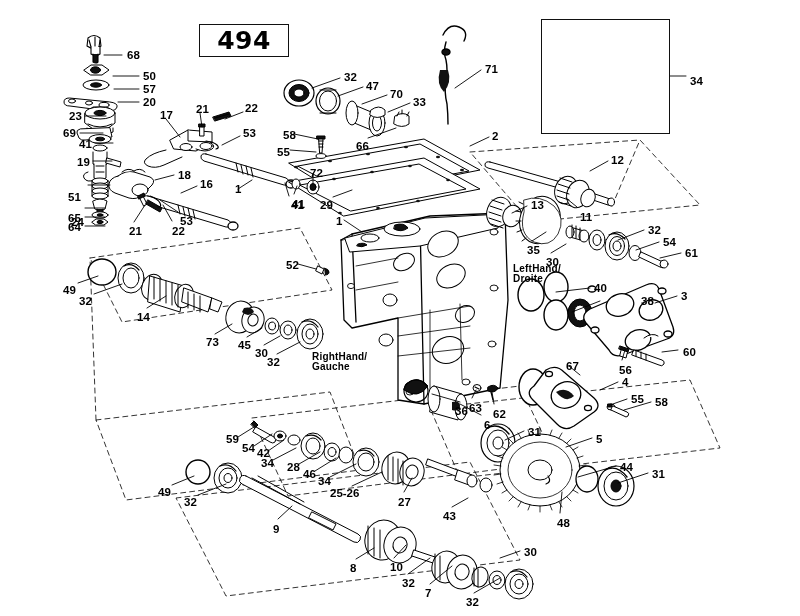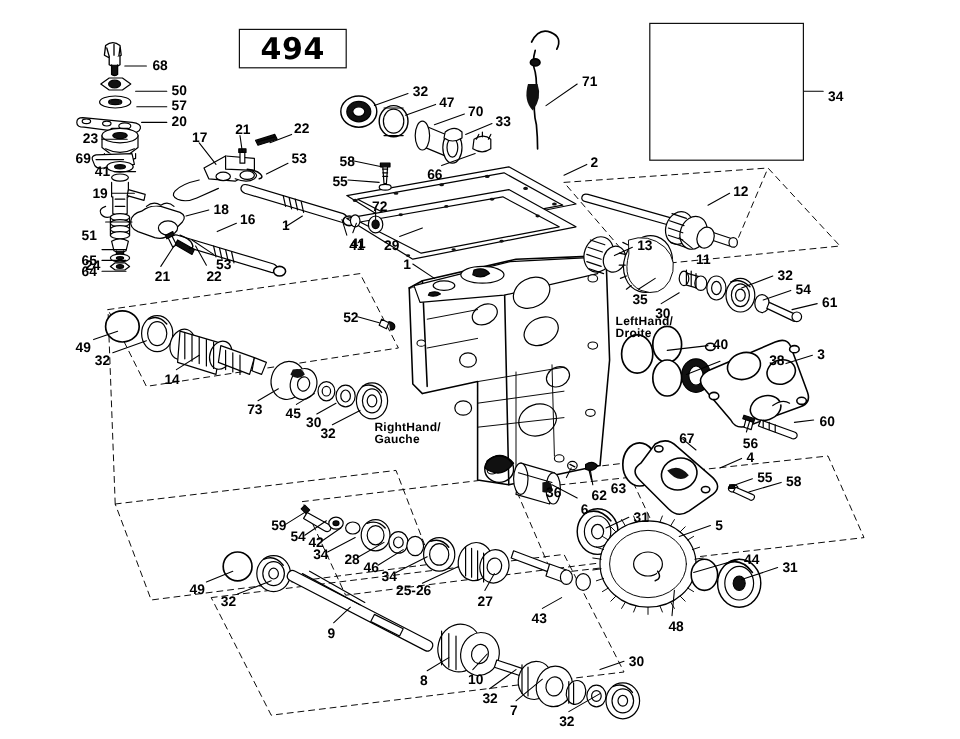--- a/index.html
+++ b/index.html
@@ -758,21 +758,21 @@
       <div class="cal" style="left: 242px; top: 443px;">54</div>
       <div class="cal" style="left: 257px; top: 448px;">42</div>
       <div class="cal" style="left: 261px; top: 458px;">34</div>
       <div class="cal" style="left: 287px; top: 462px;">28</div>
       <div class="cal" style="left: 303px; top: 469px;">46</div>
       <div class="cal" style="left: 318px; top: 476px;">34</div>
       <div class="cal" style="left: 330px; top: 488px;">25-26</div>
       <div class="cal" style="left: 398px; top: 497px;">27</div>
       <div class="cal" style="left: 455px; top: 406px;">36</div>
       <div class="cal" style="left: 484px; top: 420px;">6</div>
-      <div class="cal" style="left: 469px; top: 403px; margin-left: 40px;">63</div>
+      <div class="cal" style="left: 469px; top: 403px;">63</div>
       <div class="cal" style="left: 493px; top: 409px;">62</div>
       <div class="cal" style="left: 528px; top: 427px;">31</div>
       <div class="cal" style="left: 443px; top: 511px;">43</div>
       <div class="cal" style="left: 596px; top: 434px;">5</div>
       <div class="cal" style="left: 620px; top: 462px;">44</div>
       <div class="cal" style="left: 652px; top: 469px;">31</div>
       <div class="cal" style="left: 557px; top: 518px;">48</div>
       <div class="cal" style="left: 158px; top: 487px;">49</div>
       <div class="cal" style="left: 184px; top: 497px;">32</div>
       <div class="cal" style="left: 273px; top: 524px;">9</div>

